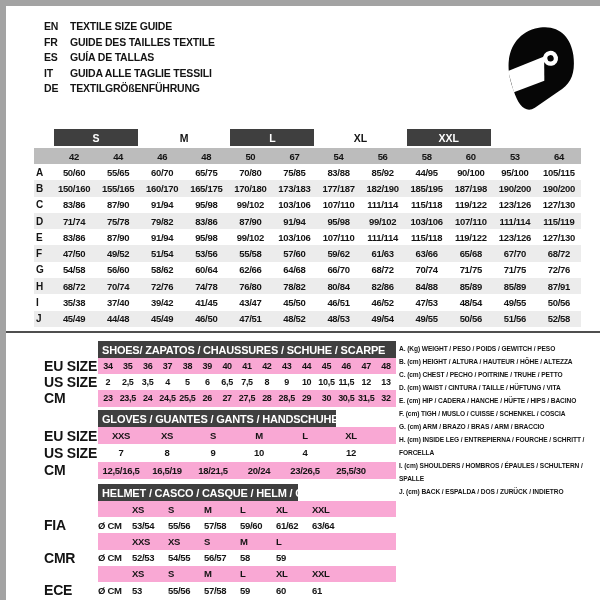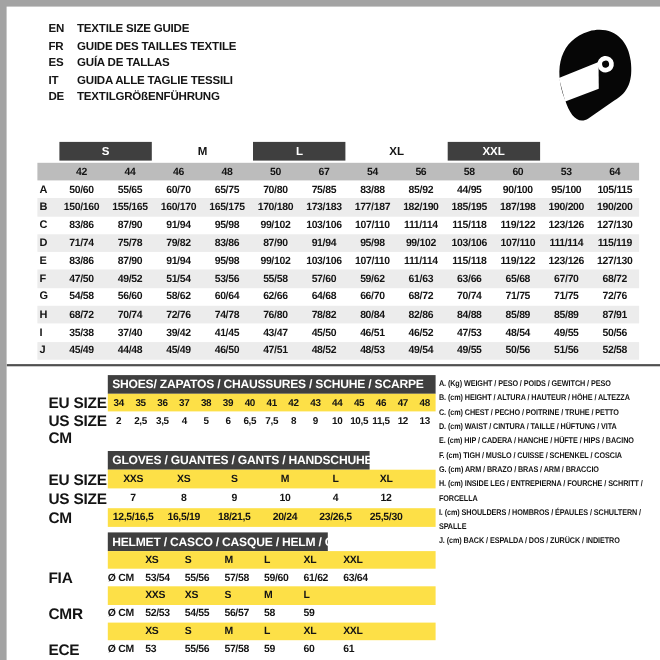--- a/index.html
+++ b/index.html
@@ -27,21 +27,21 @@
   .divider{position:absolute;left:0;top:325px;width:598px;height:2px;background:#4f4f4f;}
   
   .btable{position:absolute;left:28px;}
   .shoes-t{top:335px;} .gloves-t{top:404px;} .helmet-t{top:478px;text-align:center;}
   .brow{display:flex;}
   .blabel{width:64px;display:flex;align-items:center;padding-left:10px;box-sizing:border-box;
           font-size:14px;letter-spacing:-0.2px;}
   .tbar{height:17px;background:#3f3f3f;color:#fff;display:flex;align-items:center;
         padding-left:4px;box-sizing:border-box;font-size:11px;letter-spacing:-0.2px;white-space:nowrap;}
   .bstrip{width:298px;box-sizing:border-box;}
-  .bstrip.gray{background:#fde047;}
+  .bstrip.gray{background:#f9a8d4;}
   .bgrid{display:grid;height:100%;}
   .shoes-t .brow,.helmet-t .brow{height:16.2px;}
   .gloves-t .brow{height:17.3px;}
   .shoes-t .brow.bar,.gloves-t .brow.bar,.helmet-t .brow.bar{height:17px;}
   .bcell{display:flex;align-items:center;justify-content:center;font-size:9px;
          letter-spacing:-0.3px;white-space:nowrap;}
   .bcell.left{justify-content:flex-start;}
   .shoes-grid{grid-template-columns:repeat(15,1fr);width:298px;}
   .gloves-grid{grid-template-columns:repeat(6,46px);width:276px;}
   .gloves-grid .bcell{font-size:9.5px;}
@@ -315,20 +315,39 @@
               <div class="bcell">10</div>
               <div class="bcell">10,5</div>
               <div class="bcell">11,5</div>
               <div class="bcell">12</div>
               <div class="bcell">13</div>
             </div>
           </div>
         </div>
         <div class="brow">
           <div class="blabel">CM</div>
+          <div class="bstrip gray">
+            <div class="bgrid shoes-grid">
+              <div class="bcell">23</div>
+              <div class="bcell">23,5</div>
+              <div class="bcell">24</div>
+              <div class="bcell">24,5</div>
+              <div class="bcell">25,5</div>
+              <div class="bcell">26</div>
+              <div class="bcell">27</div>
+              <div class="bcell">27,5</div>
+              <div class="bcell">28</div>
+              <div class="bcell">28,5</div>
+              <div class="bcell">29</div>
+              <div class="bcell">30</div>
+              <div class="bcell">30,5</div>
+              <div class="bcell">31,5</div>
+              <div class="bcell">32</div>
+            </div>
+          </div>
         </div>
       </div>
   </div>
 
   <div class="btable gloves-t">
     <div class="brow bar">
       <div class="blabel"></div>
       <div class="tbar" style="width:238px">GLOVES / GUANTES / GANTS / HANDSCHUHE / GUANTI</div>
     </div>
     <div>

